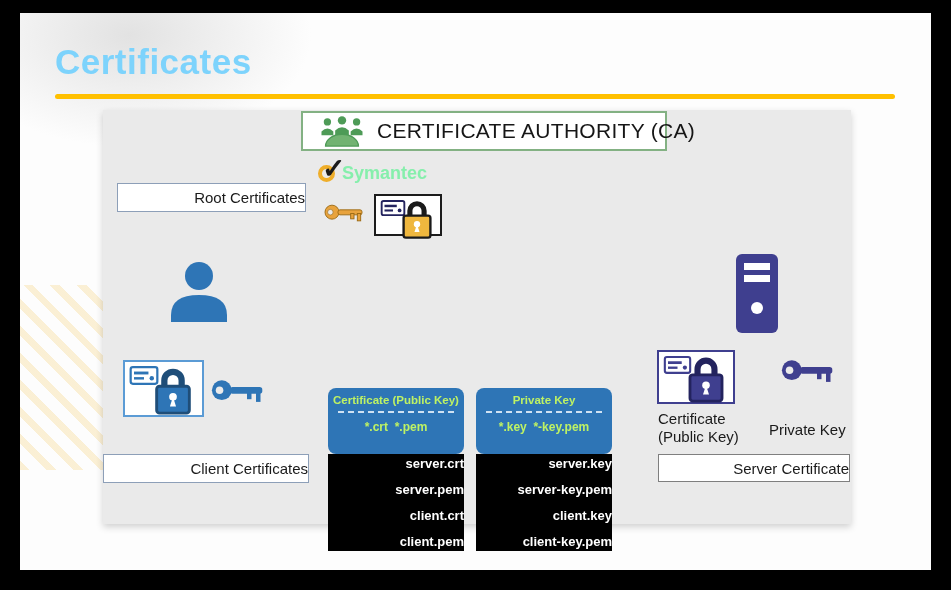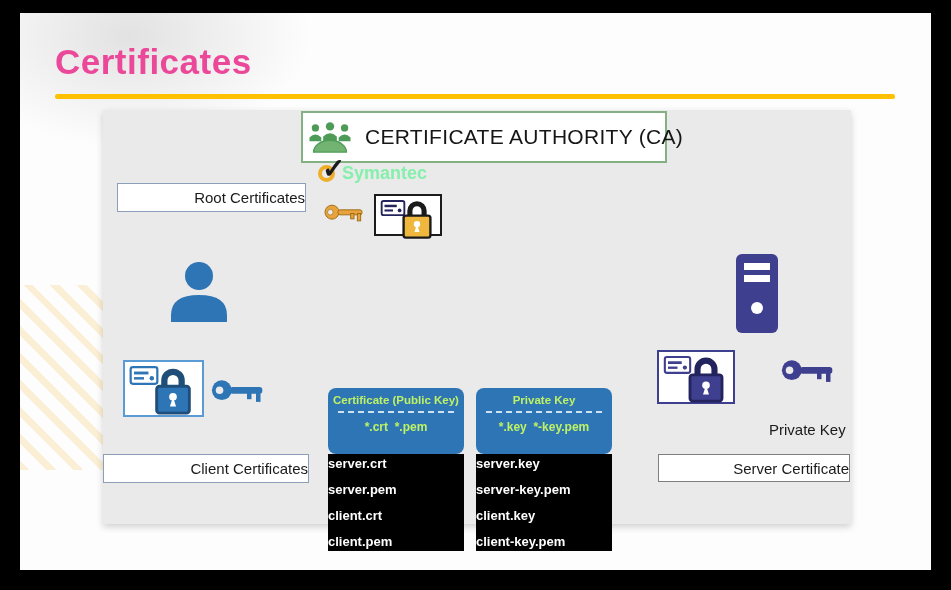--- a/index.html
+++ b/index.html
@@ -18,36 +18,36 @@
   }
   .deco-stripes {
     position:absolute; left:0px; top:272px; width:100px; height:185px;
     background:repeating-linear-gradient(45deg,
       rgba(243,197,86,0.30) 0px, rgba(243,197,86,0.30) 7px,
       rgba(255,255,255,0) 7px, rgba(255,255,255,0) 19px);
     opacity:.8;
   }
   .title {
     position:absolute; left:55px; top:42px;
-    font-size:35px; font-weight:bold; color:#ec4899; letter-spacing:.5px;
+    font-size:35px; font-weight:bold; color:#7dd3fc; letter-spacing:.5px;
   }
   .title-rule {
     position:absolute; left:55px; top:94px; width:840px; height:5px;
     background:#FFC000; border-radius:3px;
   }
   .panel {
     position:absolute; left:103px; top:110px; width:748px; height:414px;
     background:#eaeaea; box-shadow:0 3px 7px rgba(0,0,0,.18);
   }
 
   
   .ca-box {
-    position:absolute; left:301px; top:111px; width:366px; height:52px;
+    position:absolute; left:301px; top:111px; width:366px; height:40px;
     background:#fff; border:2px solid #83b183;
-    display:flex; align-items:center; gap:12px; padding-left:4px;
+    display:flex; align-items:center; gap:12px; padding-left:16px;
   }
   .ca-icon { width:46px; height:31px; display:inline-block; }
   .ca-label { font-size:21px; color:#161616; letter-spacing:.3px; white-space:nowrap; }
 
   
   .symantec { position:absolute; left:318px; top:162px; height:28px; }
   .sym-ring {
     position:absolute; left:0; top:3px; width:17px; height:17px;
     border:4px solid #efae2a; border-radius:50%; display:block;
   }
@@ -104,21 +104,21 @@
   .ftable.pkey { left:476px; }
   .ft-head {
     background:#2e75b6; color:#bef264; flex:0 0 66px;
     display:flex; flex-direction:column; align-items:center; padding-top:6px;border-radius:8px;
   }
   .ft-title { font-size:11.5px; font-weight:bold; white-space:nowrap; }
   .ft-dash  { width:86%; border-bottom:2px dashed #cfe2f3; margin:5px 0 7px; }
   .ft-pattern { font-size:12px; font-weight:bold; white-space:pre; }
   .ft-body {
     background:#000; color:#fff; flex:1;
-    display:flex; flex-direction:column; justify-content:center; align-items:flex-start;
+    display:flex; flex-direction:column; justify-content:center; align-items:flex-end;
     gap:11px; padding:2px 0;
   }
   .ft-row { font-size:13px; font-weight:600; line-height:15px; white-space:nowrap; }
 </style>
 </head>
 <body>
 
 <div class="stage">
   <div class="slide">
     <div class="deco-stripes"></div>
@@ -264,18 +264,22 @@
   <svg class="keyicon key purple" viewBox="0 0 60 30" style="position:absolute;">
     <g fill="#3f3f8f">
       <circle cx="12" cy="13" r="11"></circle>
       <rect x="21" y="9.5" width="36" height="7.5" rx="3"></rect>
       <rect x="40" y="15" width="5" height="8"></rect>
       <rect x="50" y="15" width="5" height="11"></rect>
     </g>
     <circle cx="9.5" cy="13" r="4.2" fill="#eaeaea"></circle>
   </svg>
 
+  <div class="caption cert">
+    <div>Certificate</div>
+    <div>(Public Key)</div>
+  </div>
   <div class="caption pkey">Private Key</div>
 
   <div class="labelbox server">
     <span>Server Certificate</span>
   </div>
 </div>
 
 </body></html>

